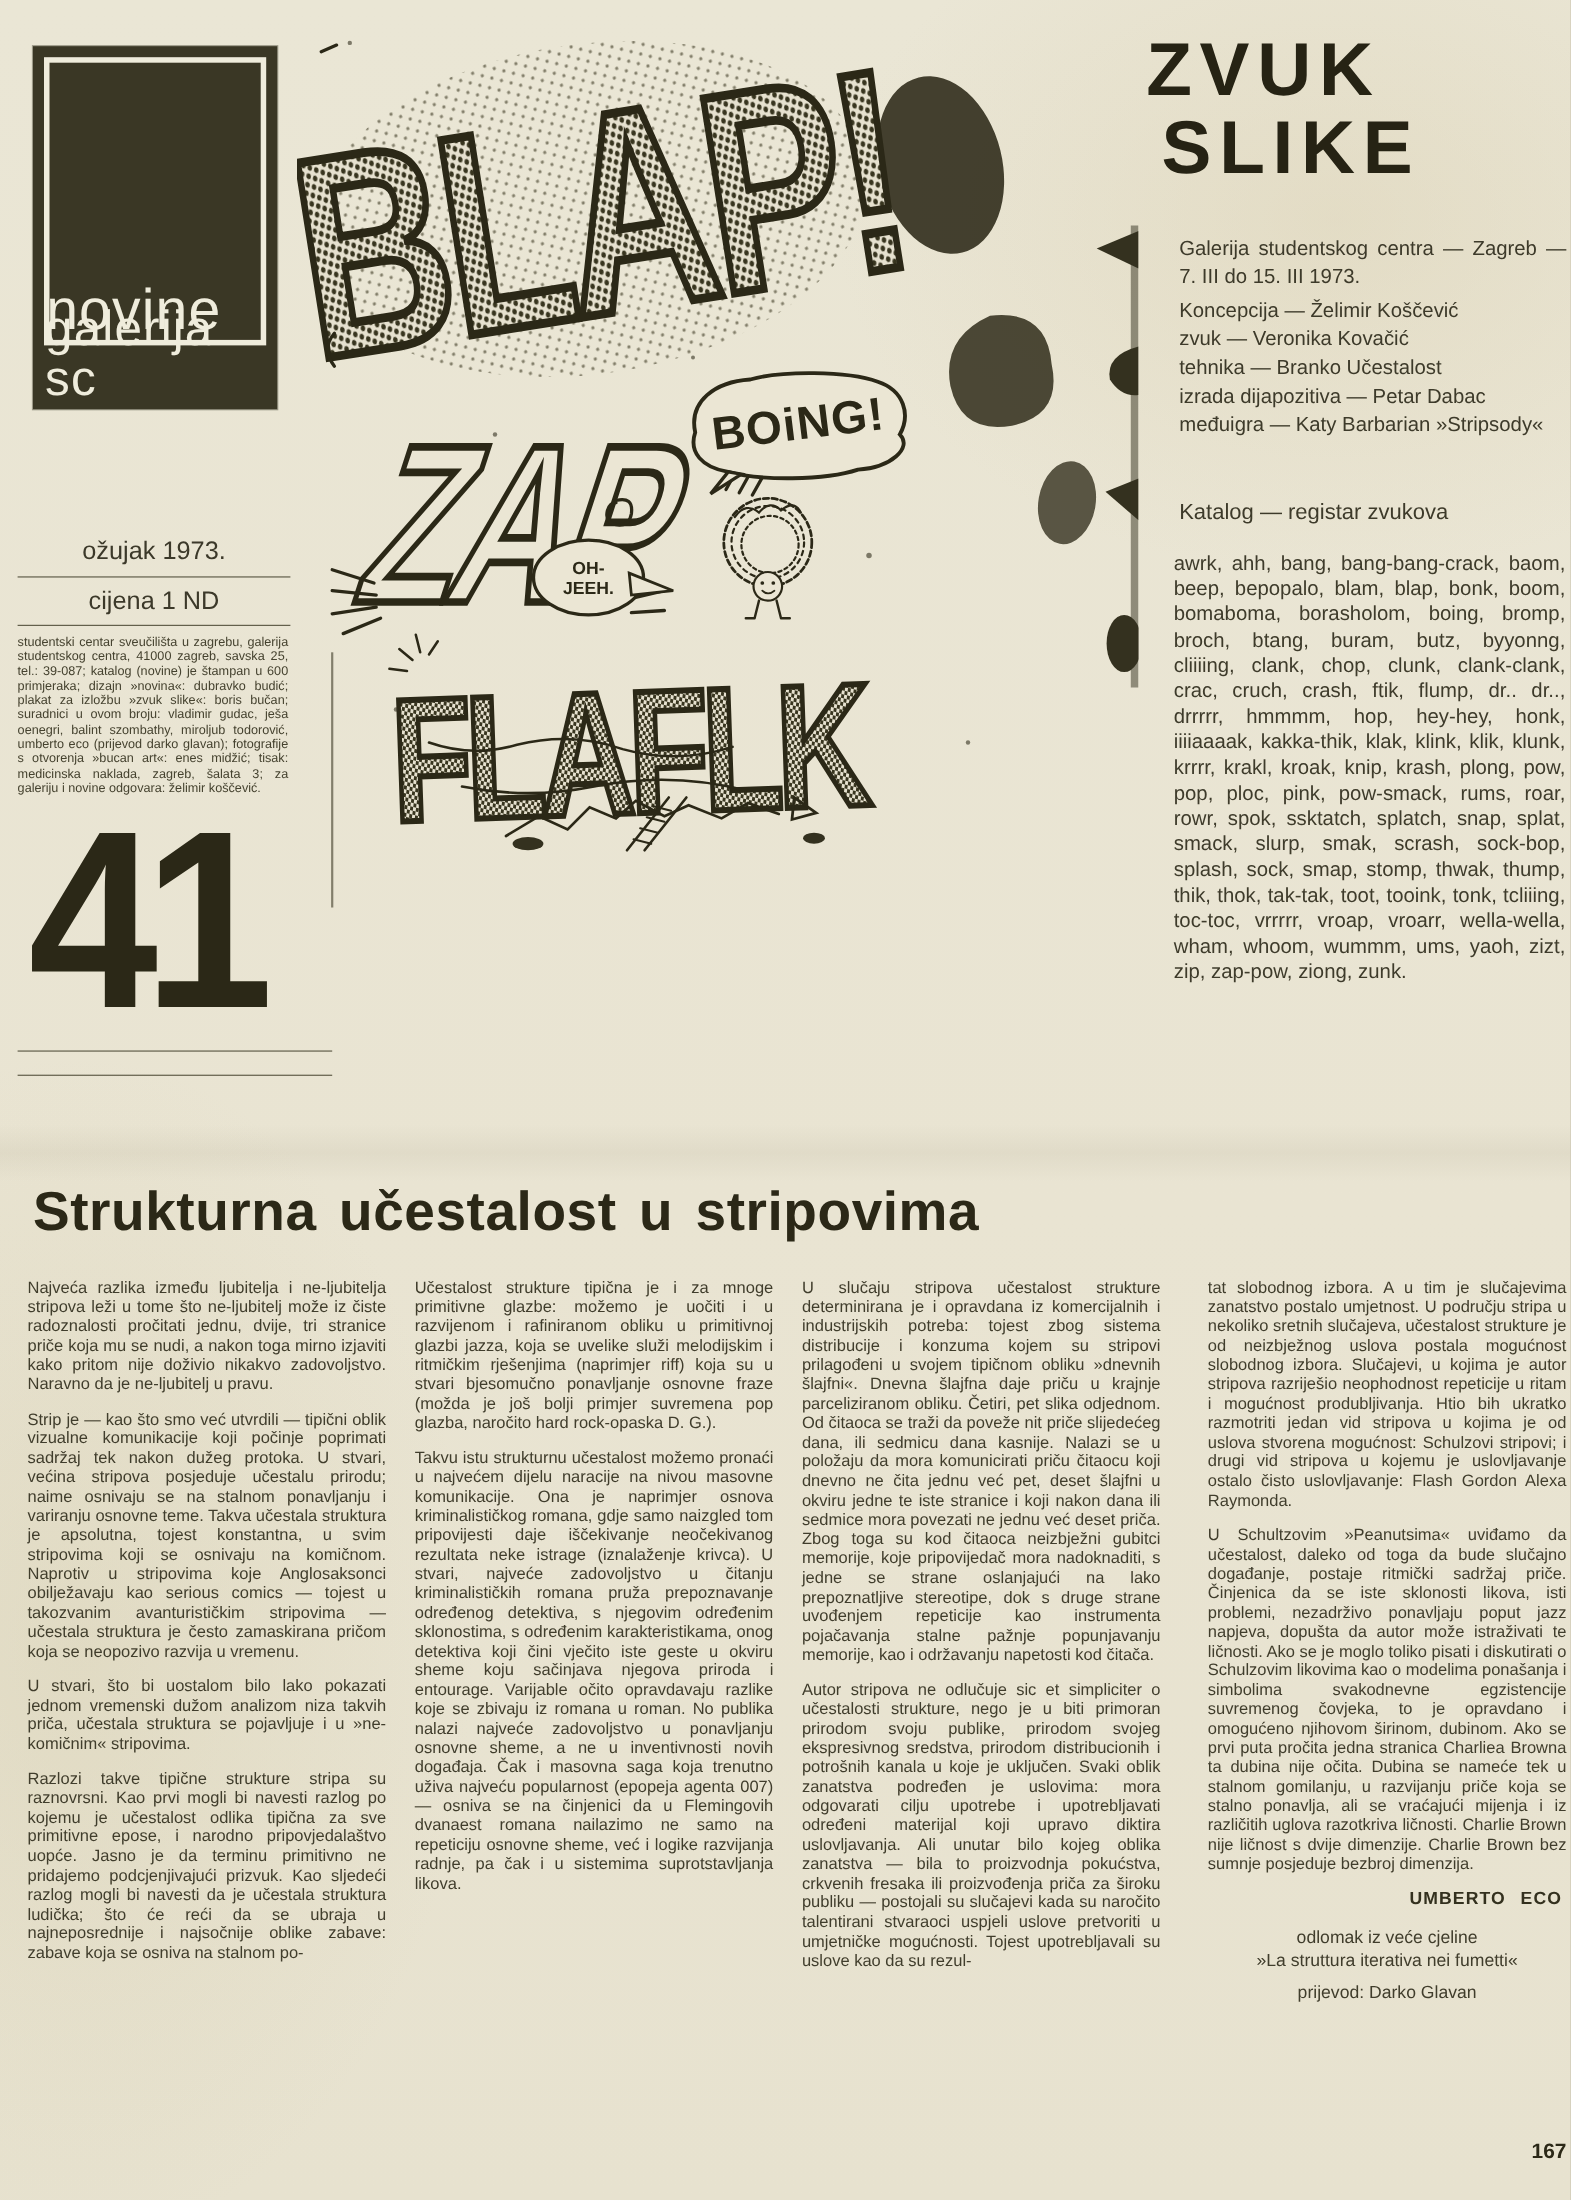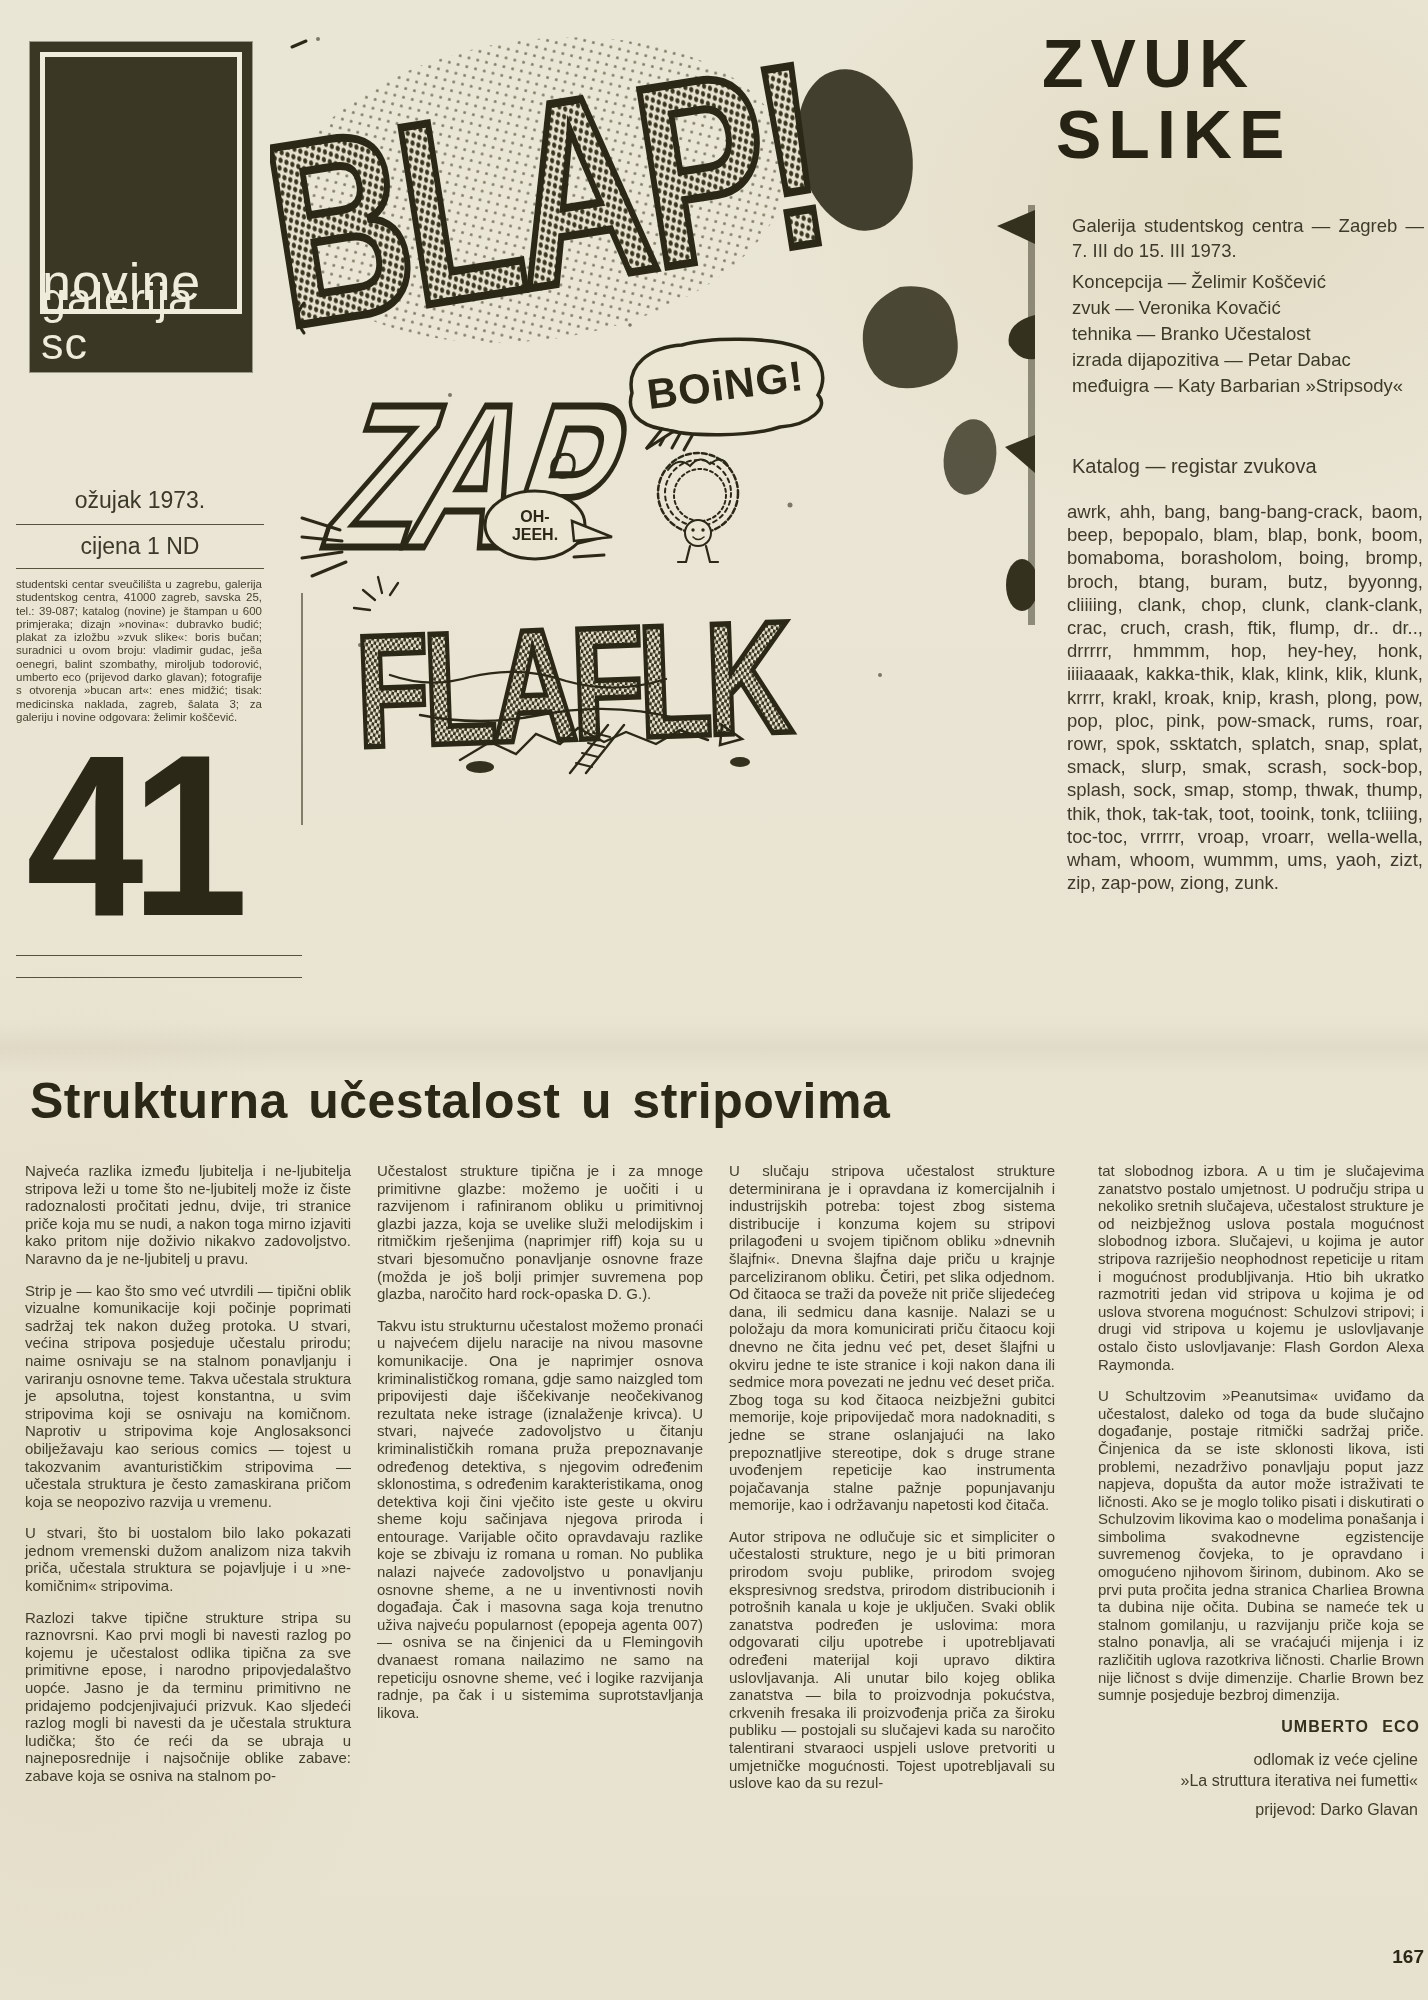--- a/index.html
+++ b/index.html
@@ -61,21 +61,21 @@
     font-size:50px; font-weight:bold; letter-spacing:.5px; color:#2b2817; word-spacing:6px;}
   .col{position:absolute; top:1162px; font-size:15px; line-height:17.6px;
     text-align:justify; color:#403d2c;}
   .col p{margin:0 0 14px 0;}
   .col1{left:25px;  width:326px;}
   .col2{left:377px; width:326px;}
   .col3{left:729px; width:326px;}
   .col4{left:1098px; width:326px;}
   .byline{text-align:right; font-weight:bold; letter-spacing:1px; word-spacing:8px;
     margin:2px 4px 14px 0; color:#33301e; font-size:16px;}
-  .footnote{margin:6px; font-size:16px; line-height:21px; text-align:right;}
+  .footnote{margin:16px; font-size:16px; line-height:21px; text-align:center;}
   .footnote .fline{margin:0;}
   .footnote .fline.last{margin-top:8px;}
   .page-number{position:absolute; left:1350px; top:1946px; width:74px; text-align:right;
     font-size:19px; font-weight:bold; color:#2b2817;}
 </style>
 </head>
 <body>
 
 <div class="page">
   <div class="scan-band"></div>

